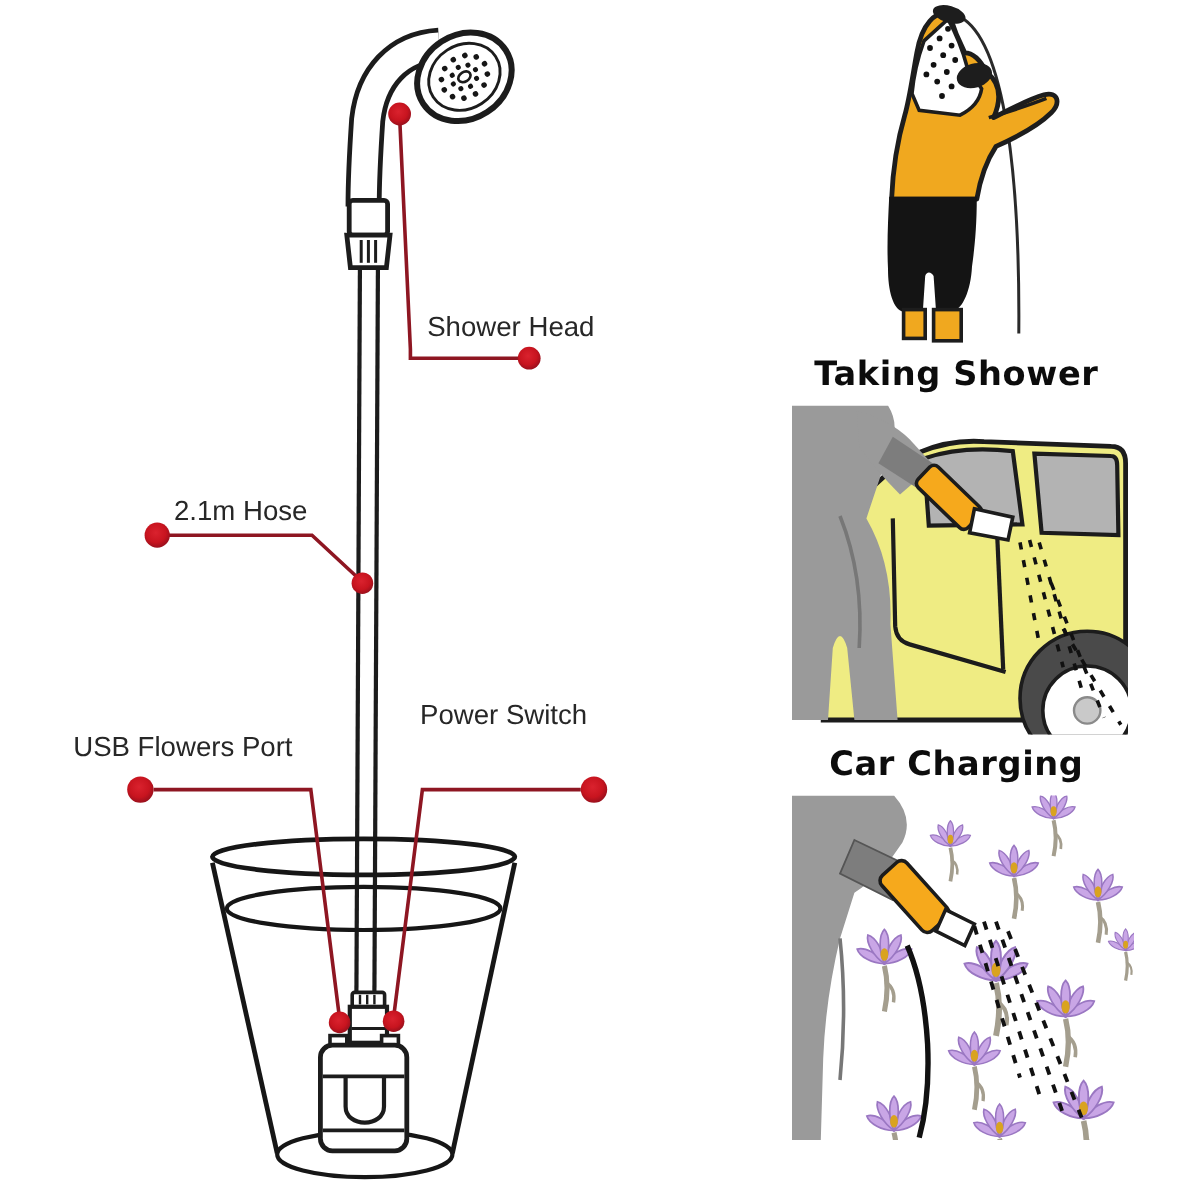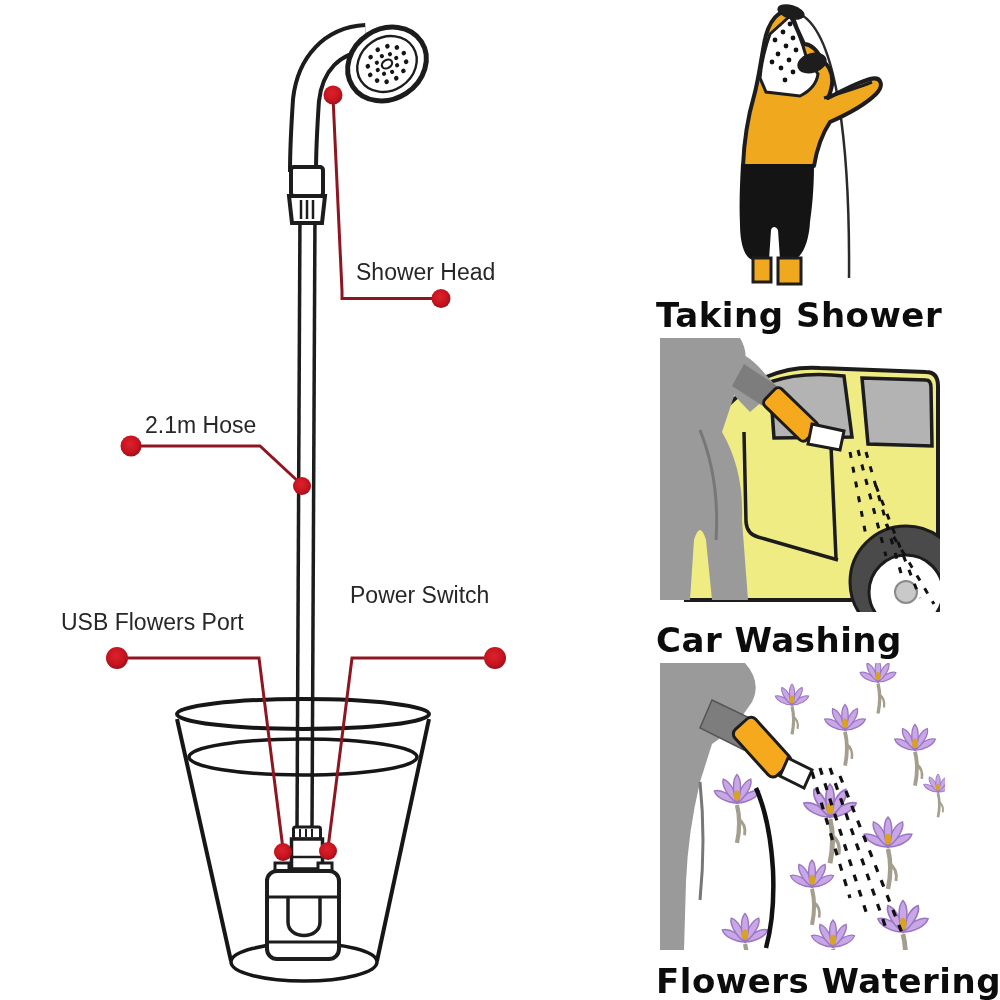--- a/index.html
+++ b/index.html
@@ -1,22 +1,22 @@
 <!DOCTYPE html>
 <html><head>
 <meta charset="utf-8">
 <style>
   html,body{margin:0;padding:0;background:#fff;}
   .canvas{position:relative;width:1000px;height:1000px;background:#ffffff;overflow:hidden;
           font-family:"Liberation Sans",sans-serif;}
   svg{position:absolute;display:block;}
   .lbl{position:absolute;font-family:"Liberation Sans",sans-serif;font-size:23px;
        color:#272727;white-space:nowrap;line-height:1.1;}
-  .cap{position:absolute;left:656px;width:282px;text-align:left;
-       font-family:"DejaVu Sans",sans-serif;font-weight:800;font-size:34px;
+  .cap{position:absolute;left:656px;width:282px;text-align:center;
+       font-family:"DejaVu Sans",sans-serif;font-weight:800;font-size:28px;
        color:#0c0c0c;letter-spacing:0.5px;white-space:nowrap;}
 </style>
 </head>
 <body>
 
 <div class="canvas">
 
   <svg style="left:0;top:0" width="660" height="1000" viewBox="0 0 660 1000">
     <defs>
       <radialGradient id="dotg" cx="45%" cy="40%" r="65%">
@@ -179,21 +179,21 @@
     <path d="M812,424 L844,431 L840,450 L808,444 Z" fill="#ffffff" stroke="#1c1c1c" stroke-width="3"></path>
 
     <g stroke="#111111" stroke-width="3" stroke-dasharray="6 9">
       <line x1="850" y1="452" x2="866" y2="536"></line>
       <line x1="858" y1="450" x2="886" y2="556"></line>
       <line x1="866" y1="452" x2="903" y2="580"></line>
       <line x1="876" y1="486" x2="920" y2="598"></line>
       <line x1="886" y1="524" x2="934" y2="604"></line>
     </g>
   </svg>
-  <div class="cap" style="top:620px">Car Washing</div>
+  <div class="cap" style="top:620px">Car Charging</div>
 
   <svg style="left:660px;top:663px" width="285" height="287" viewBox="660 663 285 287">
     <defs>
       <g id="flower">
         <path d="M0,2 C3,14 3,28 0,42" stroke="#a49e8e" stroke-width="4.5" fill="none"></path>
         <path d="M1,16 Q10,22 8,34" stroke="#a49e8e" stroke-width="3" fill="none"></path>
         <g stroke="#9a77c2" stroke-width="1.5" fill="#c9a6e6">
           <path transform="rotate(-62)" d="M0,0 C-5,-9 -5,-22 0,-27 C5,-22 5,-9 0,0 Z"></path>
           <path transform="rotate(62)" d="M0,0 C-5,-9 -5,-22 0,-27 C5,-22 5,-9 0,0 Z"></path>
           <path transform="rotate(-30)" d="M0,0 C-5,-10 -5,-24 0,-29 C5,-24 5,-10 0,0 Z"></path>
@@ -228,15 +228,14 @@
     <path d="M788,758 L812,770 L804,788 L780,776 Z" fill="#ffffff" stroke="#1c1c1c" stroke-width="3"></path>
     <path d="M756,788 Q770,820 773,870 Q775,915 766,948" fill="none" stroke="#111111" stroke-width="4.5"></path>
 
     <g stroke="#111111" stroke-width="3.2" stroke-dasharray="7 9">
       <line x1="812" y1="772" x2="850" y2="898"></line>
       <line x1="820" y1="768" x2="868" y2="918"></line>
       <line x1="830" y1="768" x2="888" y2="934"></line>
       <line x1="840" y1="776" x2="904" y2="938"></line>
     </g>
   </svg>
-  <div class="cap" style="top:961px">Flowers Watering</div>
 
 </div>
 
 </body></html>

